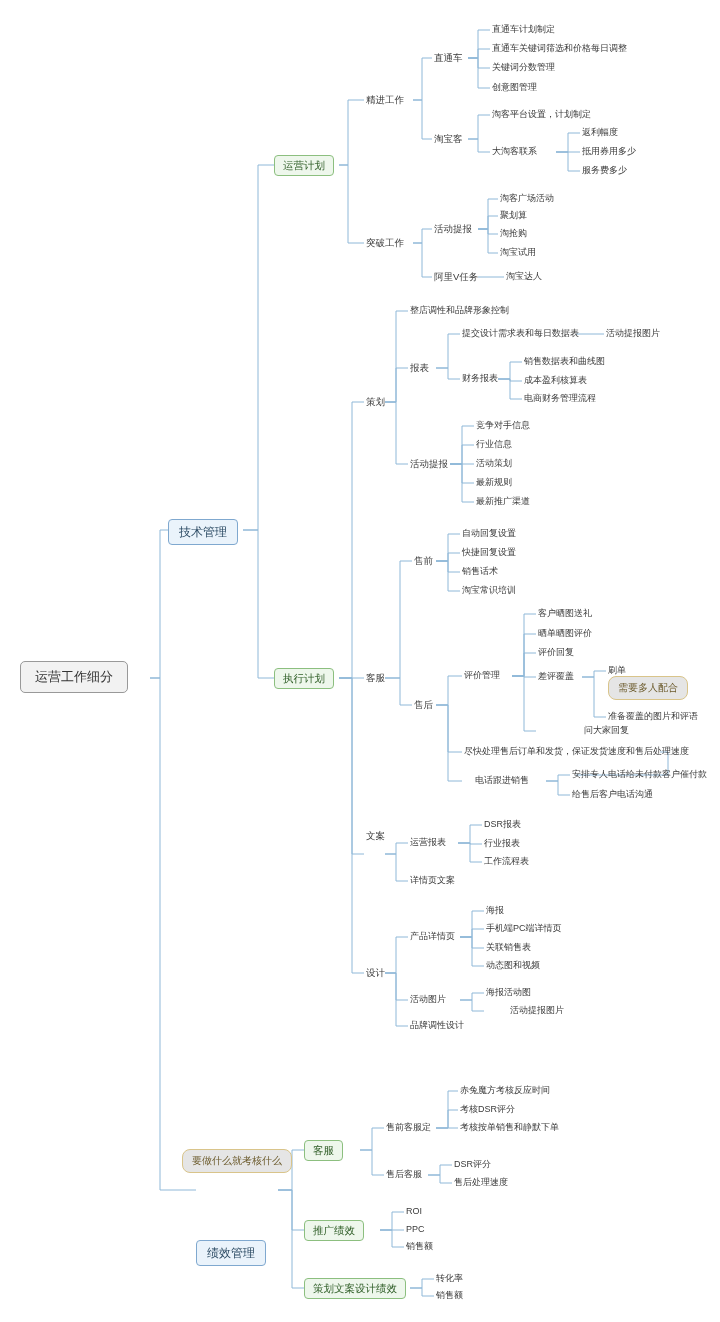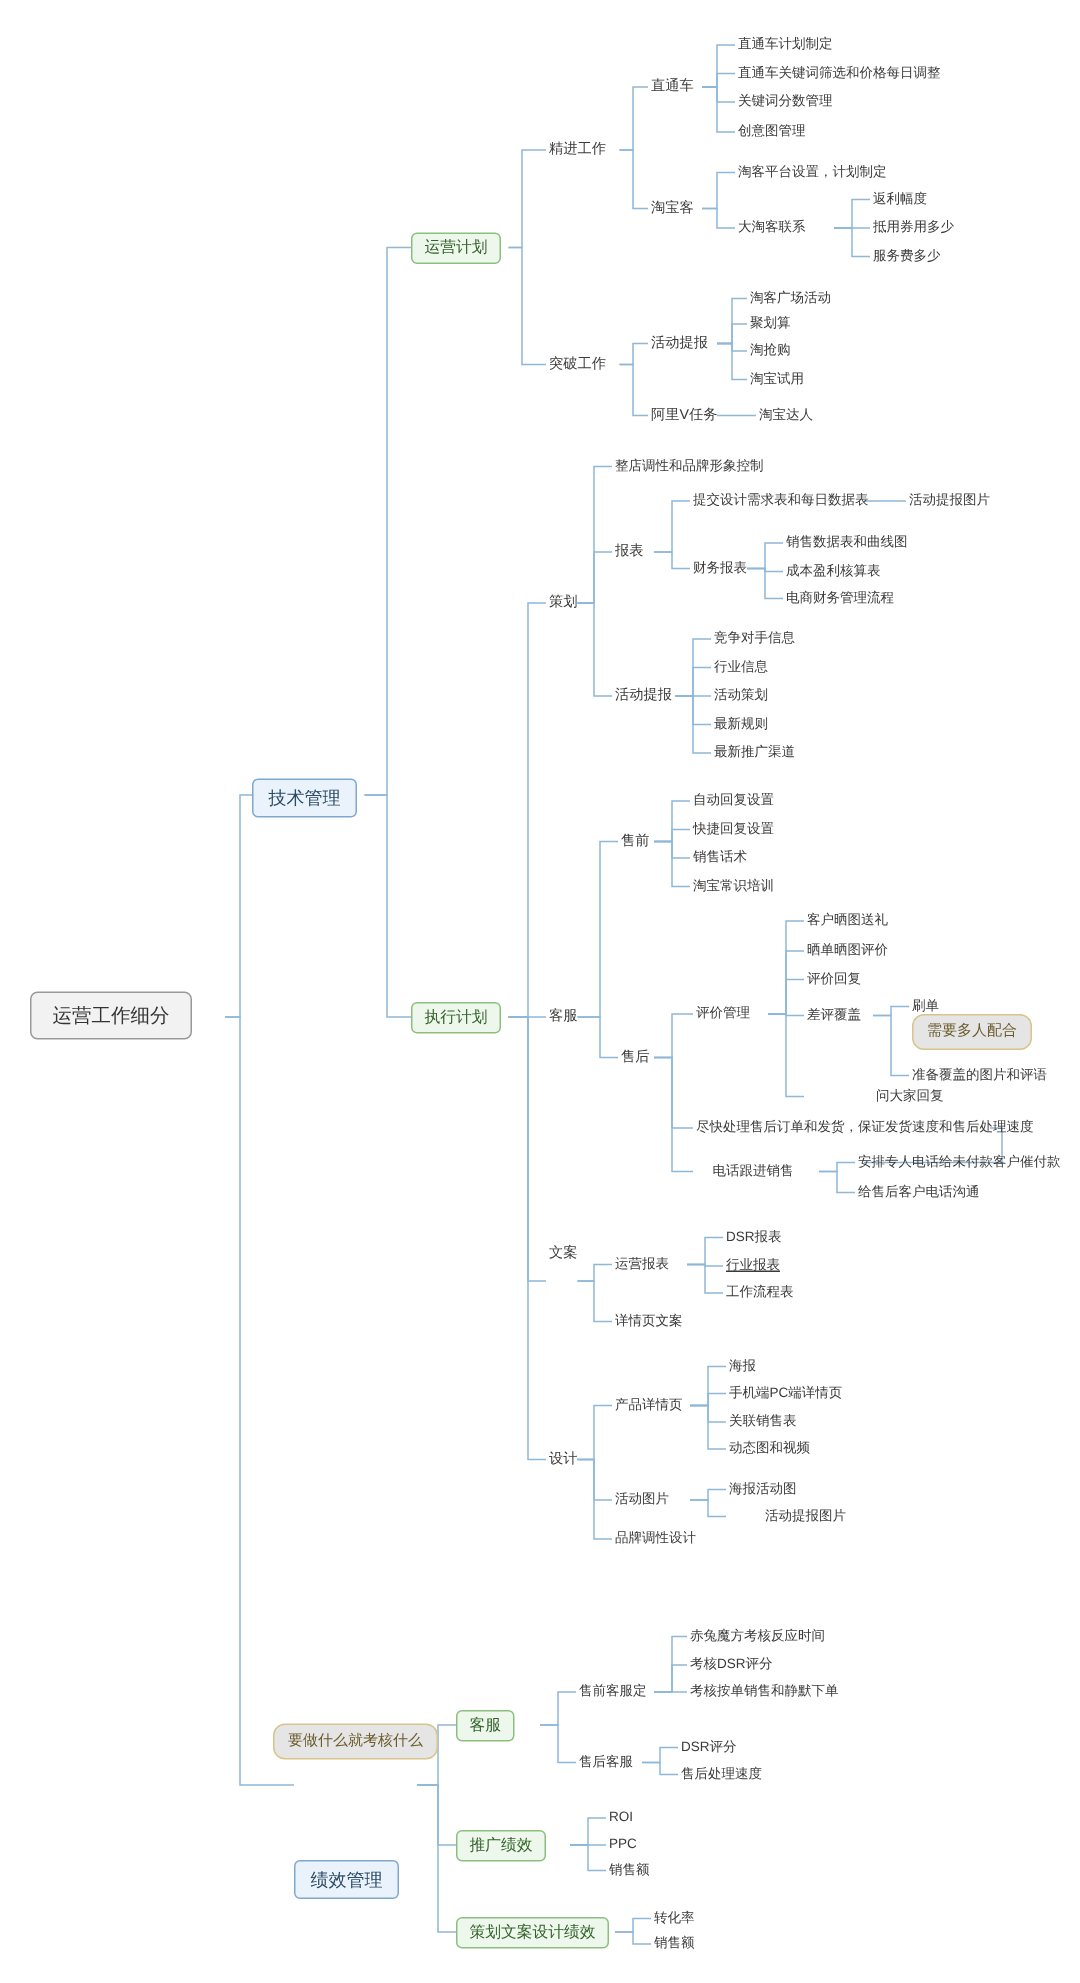--- a/index.html
+++ b/index.html
@@ -226,21 +226,21 @@
 <div class="node n-yellow" style="left:608px; top:676px;">需要多人配合</div>
 
 <div class="node n-plain sm" style="left:462px; top:745px;">尽快处理售后订单和发货，保证发货速度和售后处理速度</div>
 <div class="node n-plain sm" style="left:462px; top:774px;margin-left:11px;">电话跟进销售</div>
 <div class="node n-plain sm" style="left:570px; top:768px;">安排专人电话给未付款客户催付款</div>
 <div class="node n-plain sm" style="left:570px; top:788px;">给售后客户电话沟通</div>
 
 <div class="node n-plain" style="left:364px; top:829px;">文案</div>
 <div class="node n-plain sm" style="left:408px; top:836px;">运营报表</div>
 <div class="node n-plain sm" style="left:482px; top:818px;">DSR报表</div>
-<div class="node n-plain sm" style="left:482px; top:837px;text-decoration:underline;">行业报表</div>
+<div class="node n-plain sm" style="left:482px; top:837px;">行业报表</div>
 <div class="node n-plain sm" style="left:482px; top:855px;">工作流程表</div>
 <div class="node n-plain sm" style="left:408px; top:874px;">详情页文案</div>
 
 <div class="node n-plain" style="left:364px; top:966px;">设计</div>
 <div class="node n-plain sm" style="left:408px; top:930px;">产品详情页</div>
 <div class="node n-plain sm" style="left:484px; top:904px;">海报</div>
 <div class="node n-plain sm" style="left:484px; top:922px;">手机端PC端详情页</div>
 <div class="node n-plain sm" style="left:484px; top:941px;">关联销售表</div>
 <div class="node n-plain sm" style="left:484px; top:959px;">动态图和视频</div>
 <div class="node n-plain sm" style="left:408px; top:993px;">活动图片</div>

